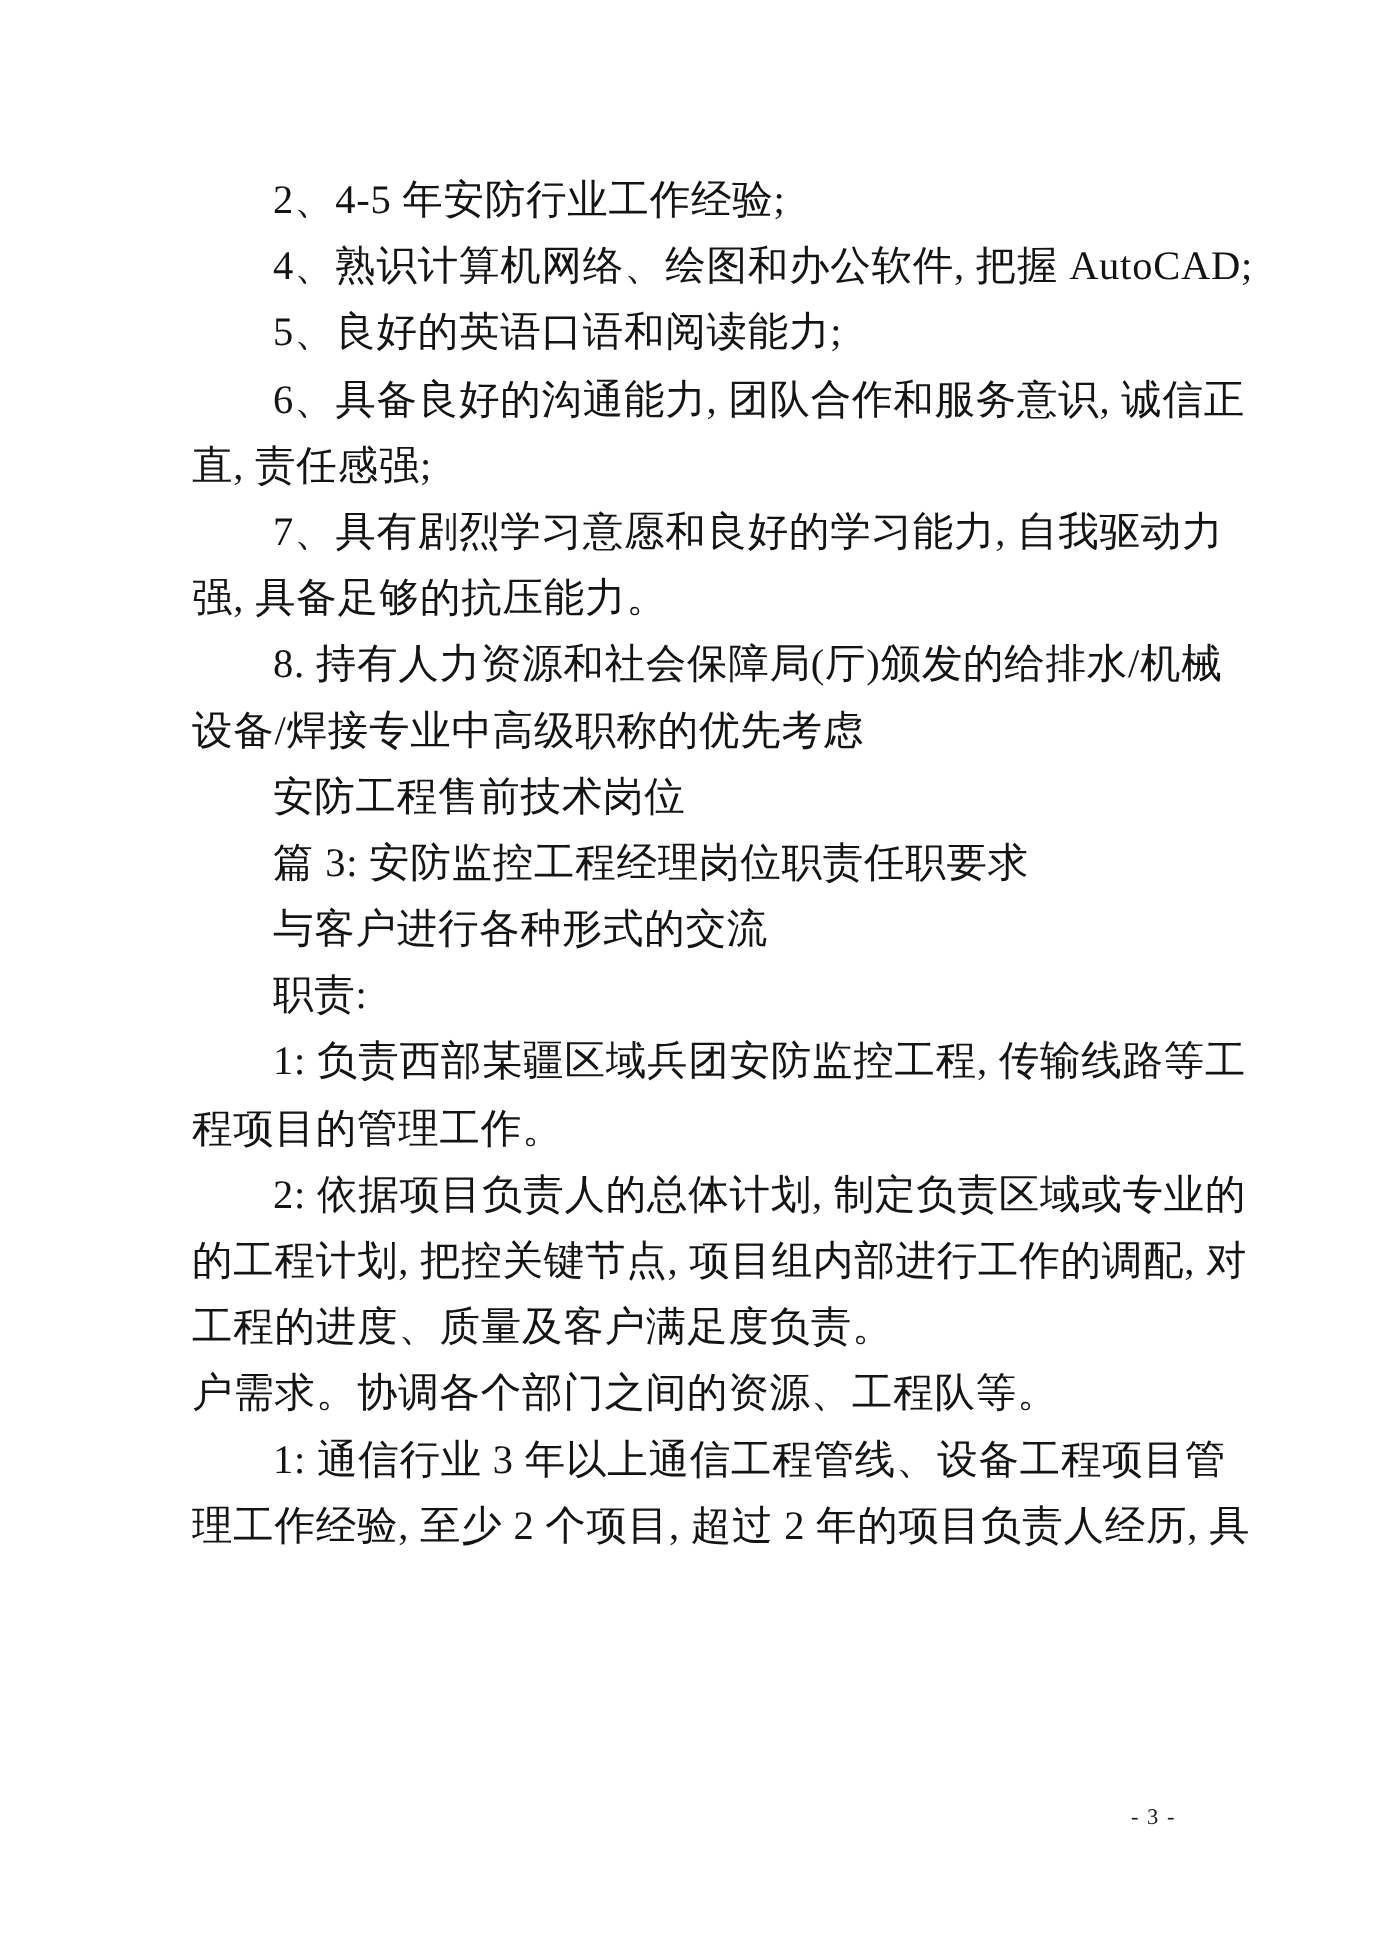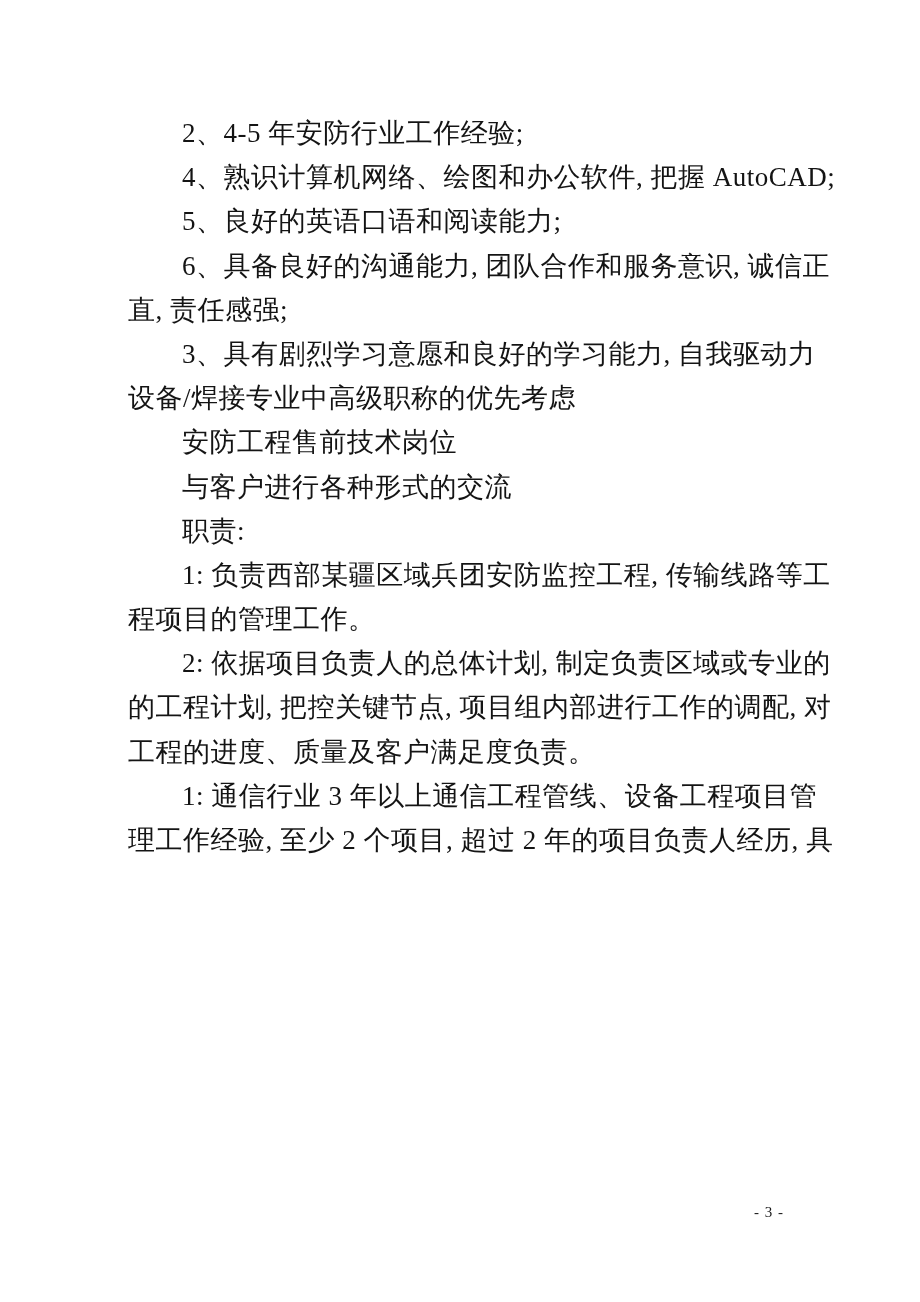--- a/index.html
+++ b/index.html
@@ -51,29 +51,33 @@
 </head>
 <body>
 
 <div class="page">
   <div class="content">
       <div class="line indent">2、4-5 年安防行业工作经验;</div>
       <div class="line indent">4、熟识计算机网络、绘图和办公软件, 把握 AutoCAD;</div>
       <div class="line indent">5、良好的英语口语和阅读能力;</div>
       <div class="line indent">6、具备良好的沟通能力, 团队合作和服务意识, 诚信正</div>
       <div class="line">直, 责任感强;</div>
-      <div class="line indent">3、具有剧烈学习意愿和良好的学习能力, 自我驱动力</div>
+      <div class="line indent">7、具有剧烈学习意愿和良好的学习能力, 自我驱动力</div>
+      <div class="line">强, 具备足够的抗压能力。</div>
+      <div class="line indent">8. 持有人力资源和社会保障局(厅)颁发的给排水/机械</div>
       <div class="line">设备/焊接专业中高级职称的优先考虑</div>
       <div class="line indent">安防工程售前技术岗位</div>
+      <div class="line indent">篇 3: 安防监控工程经理岗位职责任职要求</div>
       <div class="line indent">与客户进行各种形式的交流</div>
       <div class="line indent">职责:</div>
       <div class="line indent">1: 负责西部某疆区域兵团安防监控工程, 传输线路等工</div>
       <div class="line">程项目的管理工作。</div>
       <div class="line indent">2: 依据项目负责人的总体计划, 制定负责区域或专业的</div>
       <div class="line">的工程计划, 把控关键节点, 项目组内部进行工作的调配, 对</div>
       <div class="line">工程的进度、质量及客户满足度负责。</div>
+      <div class="line">户需求。协调各个部门之间的资源、工程队等。</div>
       <div class="line indent">1: 通信行业 3 年以上通信工程管线、设备工程项目管</div>
       <div class="line">理工作经验, 至少 2 个项目, 超过 2 年的项目负责人经历, 具</div>
     </div>
   <div class="footer">
     <span>- 3 -</span>
   </div>
 </div>
 
 </body></html>

